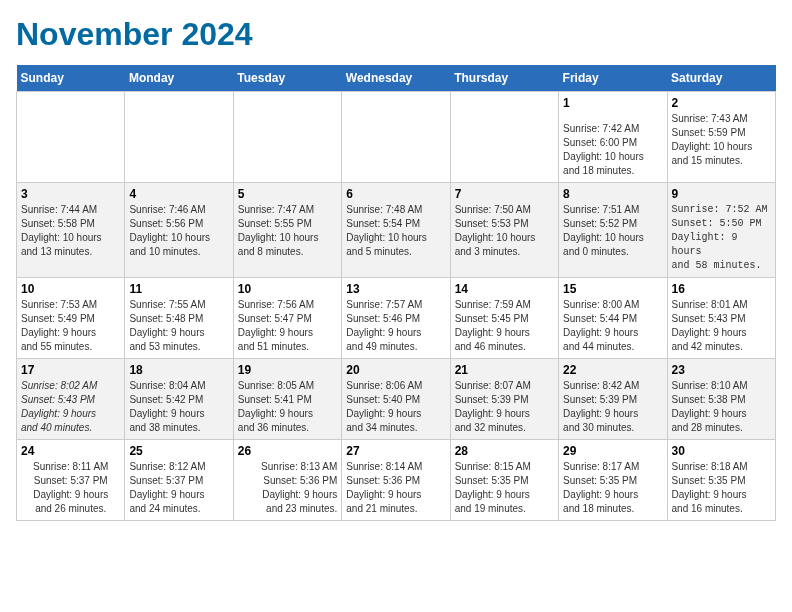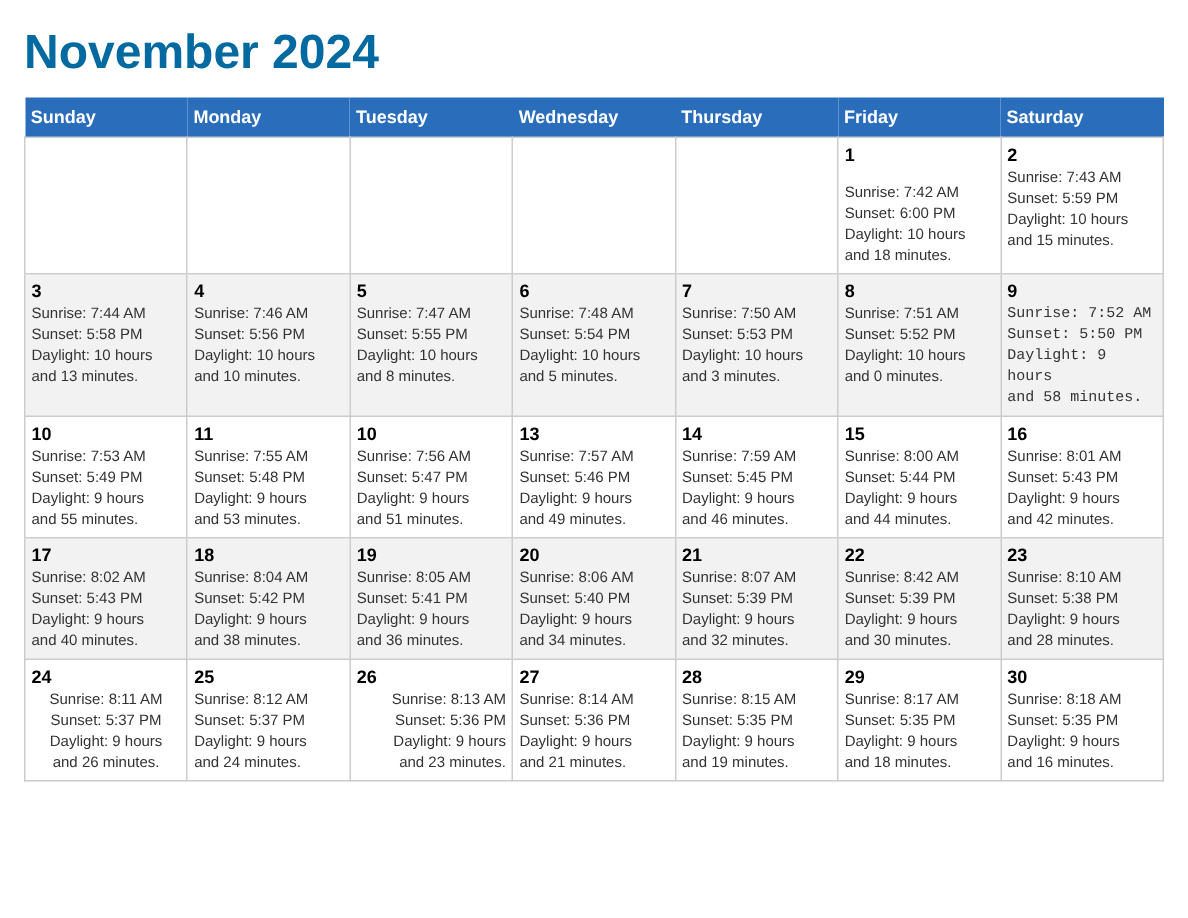--- a/index.html
+++ b/index.html
@@ -231,21 +231,21 @@
           <span class="day-num">16</span>
           <div class="day-info" style="white-space: pre-line;">Sunrise: 8:01 AM
 Sunset: 5:43 PM
 Daylight: 9 hours
 and 42 minutes.</div>
         </td>
       </tr>
       <tr>
         <td>
           <span class="day-num">17</span>
-          <div class="day-info" style="white-space: pre-line;">Sunrise: 8:02 AM
+          <div class="day-info" style="white-space: pre-line; font-style: italic;">Sunrise: 8:02 AM
 Sunset: 5:43 PM
 Daylight: 9 hours
 and 40 minutes.</div>
         </td>
         <td>
           <span class="day-num">18</span>
           <div class="day-info" style="white-space: pre-line;">Sunrise: 8:04 AM
 Sunset: 5:42 PM
 Daylight: 9 hours
 and 38 minutes.</div>

